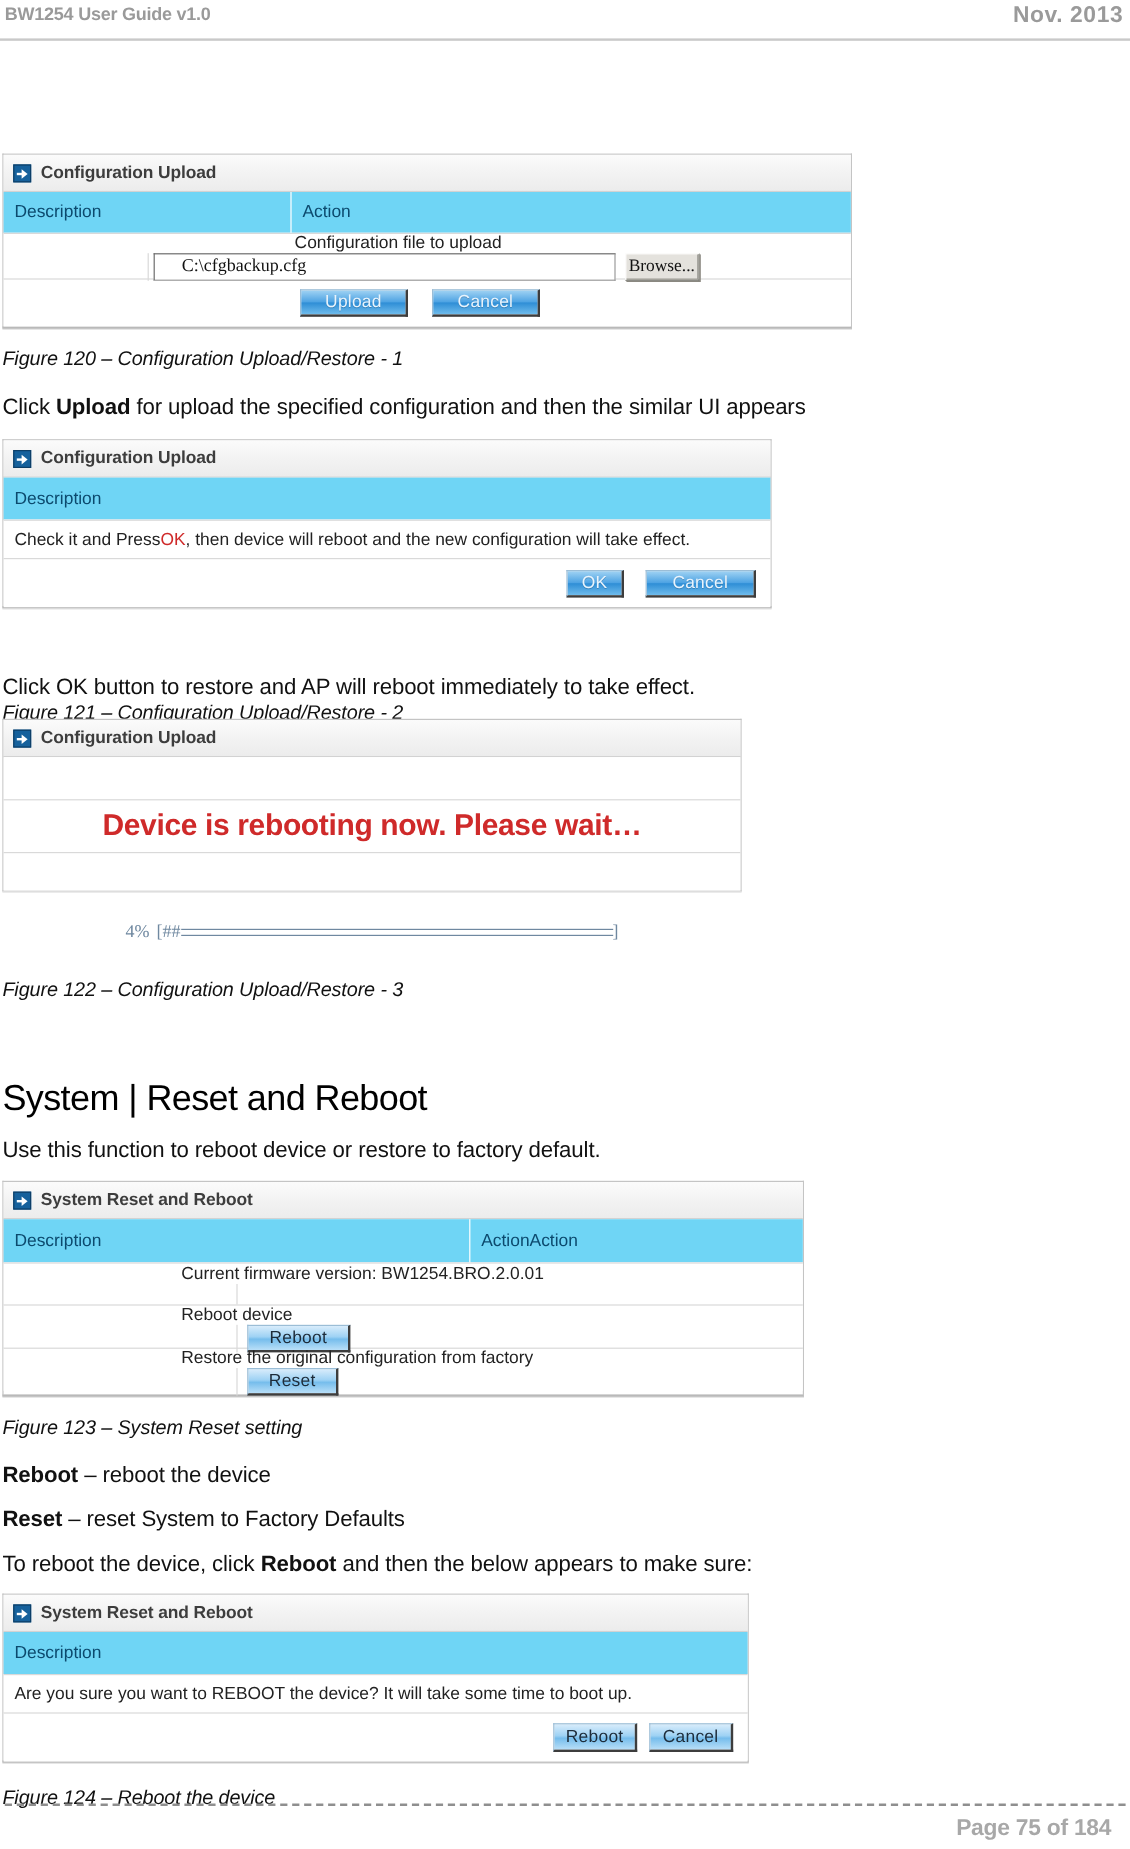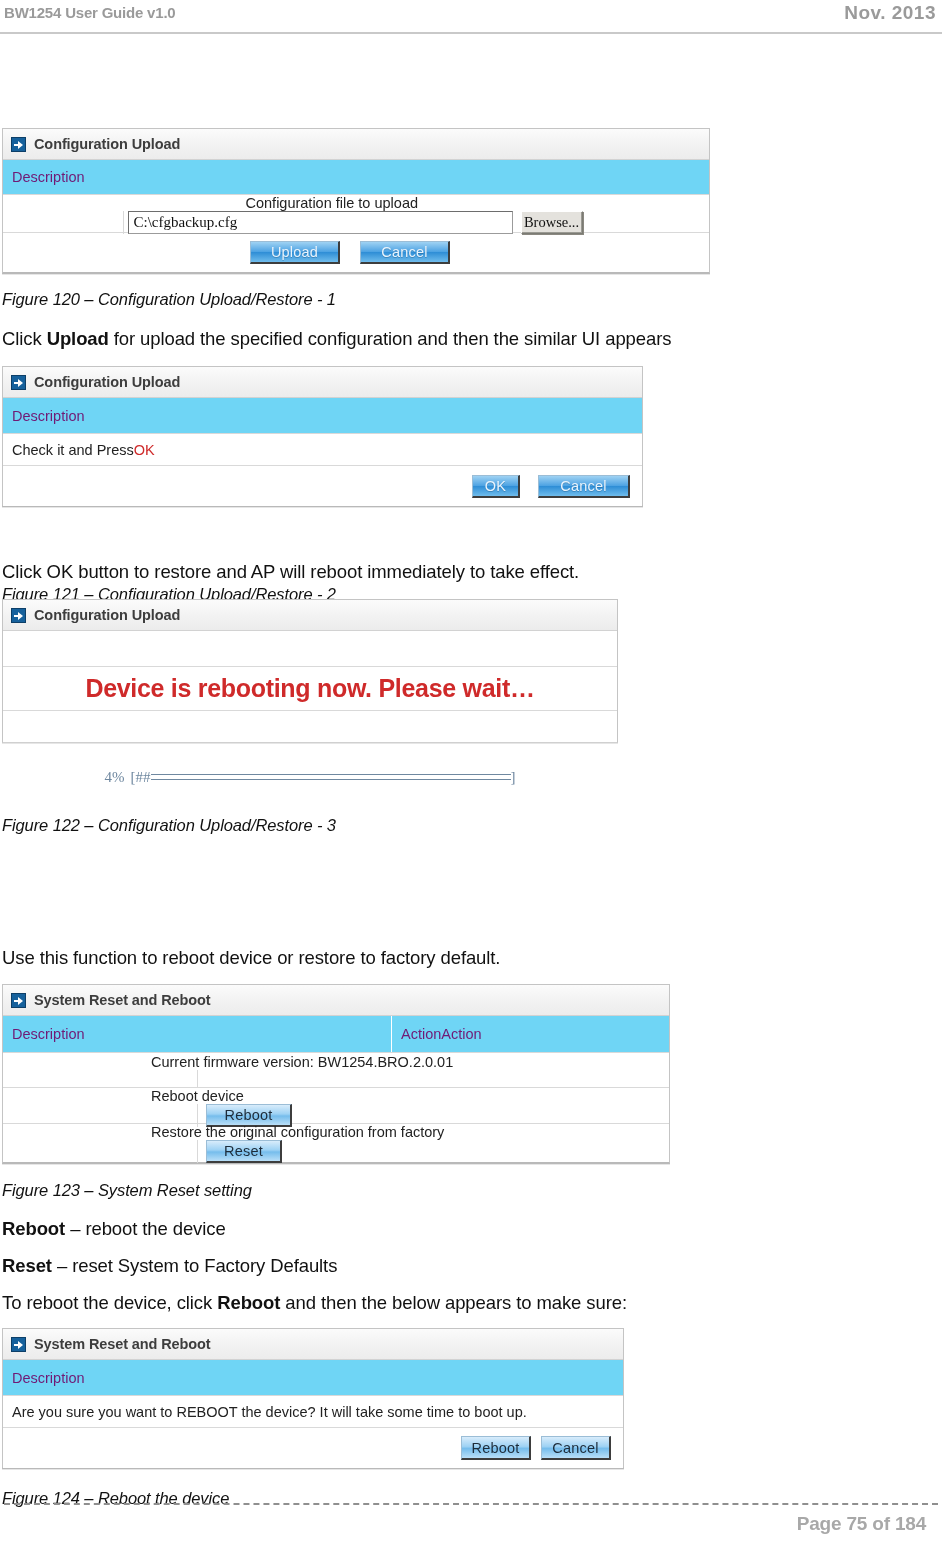--- a/index.html
+++ b/index.html
@@ -125,21 +125,21 @@
   }
   .hdr-row {
     background: #6fd5f5;
     display: flex;
     align-items: center;
     height: 34px;
     box-sizing: border-box;
   }
   .hdr-cell {
     font-size: 14.5px;
-    color: #701a75;
+    color: #0c4a6e;
     padding-left: 9px;
     box-sizing: border-box;
     height: 100%;
     display: flex;
     align-items: center;
   }
   .hdr-cell.sep { border-left: 1px solid #ffffff; }
   .data-row {
     display: flex;
     align-items: center;
@@ -206,21 +206,21 @@
   .txt-input {
     background: #ffffff;
     border: 1px solid #9b9b9b;
     border-top-color: #6d6d6d;
     border-left-color: #6d6d6d;
     font-family: "Liberation Serif", serif;
     font-size: 15px;
     color: #111;
     display: flex;
     align-items: center;
-    padding-left: 5px;
+    padding-left: 23px;
     box-sizing: border-box;
   }
   .warn-red { color: #cf2a2a; }
   .reboot-msg {
     color: #cf2a2a;
     font-size: 25px;
     font-weight: bold;
     text-align: center;
     letter-spacing: -0.3px;
   }
@@ -281,20 +281,21 @@
   </div>
 
 
   <div class="shot" style="position:absolute; top:128px; left:2px; width:708px; height:146px;">
     <div class="shot-title">
       <span class="ico-arrow"></span>
       <span class="shot-title-text">Configuration Upload</span>
     </div>
     <div class="hdr-row">
       <div class="hdr-cell" style="width:239px;">Description</div>
+      <div class="hdr-cell sep" style="width:467px;">Action</div>
     </div>
     <div class="data-row" style="height:38px;">
       <div class="data-cell" style="width:239px; height:38px;">Configuration file to upload</div>
       <div class="data-cell sep" style="width:467px; height:38px; padding-left:0;">
         <div class="txt-input" style="margin-left:4px; width:385px; height:23px;">C:\cfgbackup.cfg</div>
         <div class="btn-gray" style="margin-left:8px; width:62px; height:23px;">Browse...</div>
       </div>
     </div>
     <div class="action-row" style="height:40px; justify-content:center;">
       <div class="btn-blue" style="width:90px; height:23px; margin-right:20px;">Upload</div>
@@ -313,20 +314,21 @@
       <span class="ico-arrow"></span>
       <span class="shot-title-text">Configuration Upload</span>
     </div>
     <div class="hdr-row" style="height:35px;">
       <div class="hdr-cell" style="width:639px;">Description</div>
     </div>
     <div class="data-row" style="height:32px;">
       <div class="data-cell" style="width:639px; height:32px;">
         <span>Check it and Press </span>
           <span class="warn-red">OK</span>
+          <span>, then device will reboot and the new configuration will take effect.</span>
       </div>
     </div>
     <div class="action-row" style="height:41px;">
       <div class="btn-blue" style="width:48px; height:23px; margin-right:18px;">OK</div>
       <div class="btn-blue" style="width:92px; height:23px;">Cancel</div>
     </div>
   </div>
 
   <p class="fig-caption" style="position:absolute; top:547px; left:2px;margin-top:36px;">Figure 121 – Configuration Upload/Restore - 2</p>
 
@@ -346,20 +348,21 @@
 
   <div class="prog-wrap" style="position:absolute; top:766px; left:2px; width:616px; height:22px;">
     <span class="progress-text">4%</span>
     <span class="progress-text" style="margin-left:6px;">[##</span>
     <span class="prog-line"></span>
     <span class="progress-text">]</span>
   </div>
 
   <p class="fig-caption" style="position:absolute; top:814px; left:2px;">Figure 122 – Configuration Upload/Restore - 3</p>
 
+  <h2 class="section-heading" style="position:absolute; top:898px; left:2px;">System | Reset and Reboot</h2>
 
   <p class="body-text" style="position:absolute; top:946px; left:2px; width:932px;">Use this function to reboot device or restore to factory default.</p>
 
   <div class="shot" style="position:absolute; top:984px; left:2px; width:668px; height:180px;">
     <div class="shot-title">
       <span class="ico-arrow"></span>
       <span class="shot-title-text">System Reset and Reboot</span>
     </div>
     <div class="hdr-row" style="height:36px;">
       <div class="hdr-cell" style="width:388px;">Description</div>

